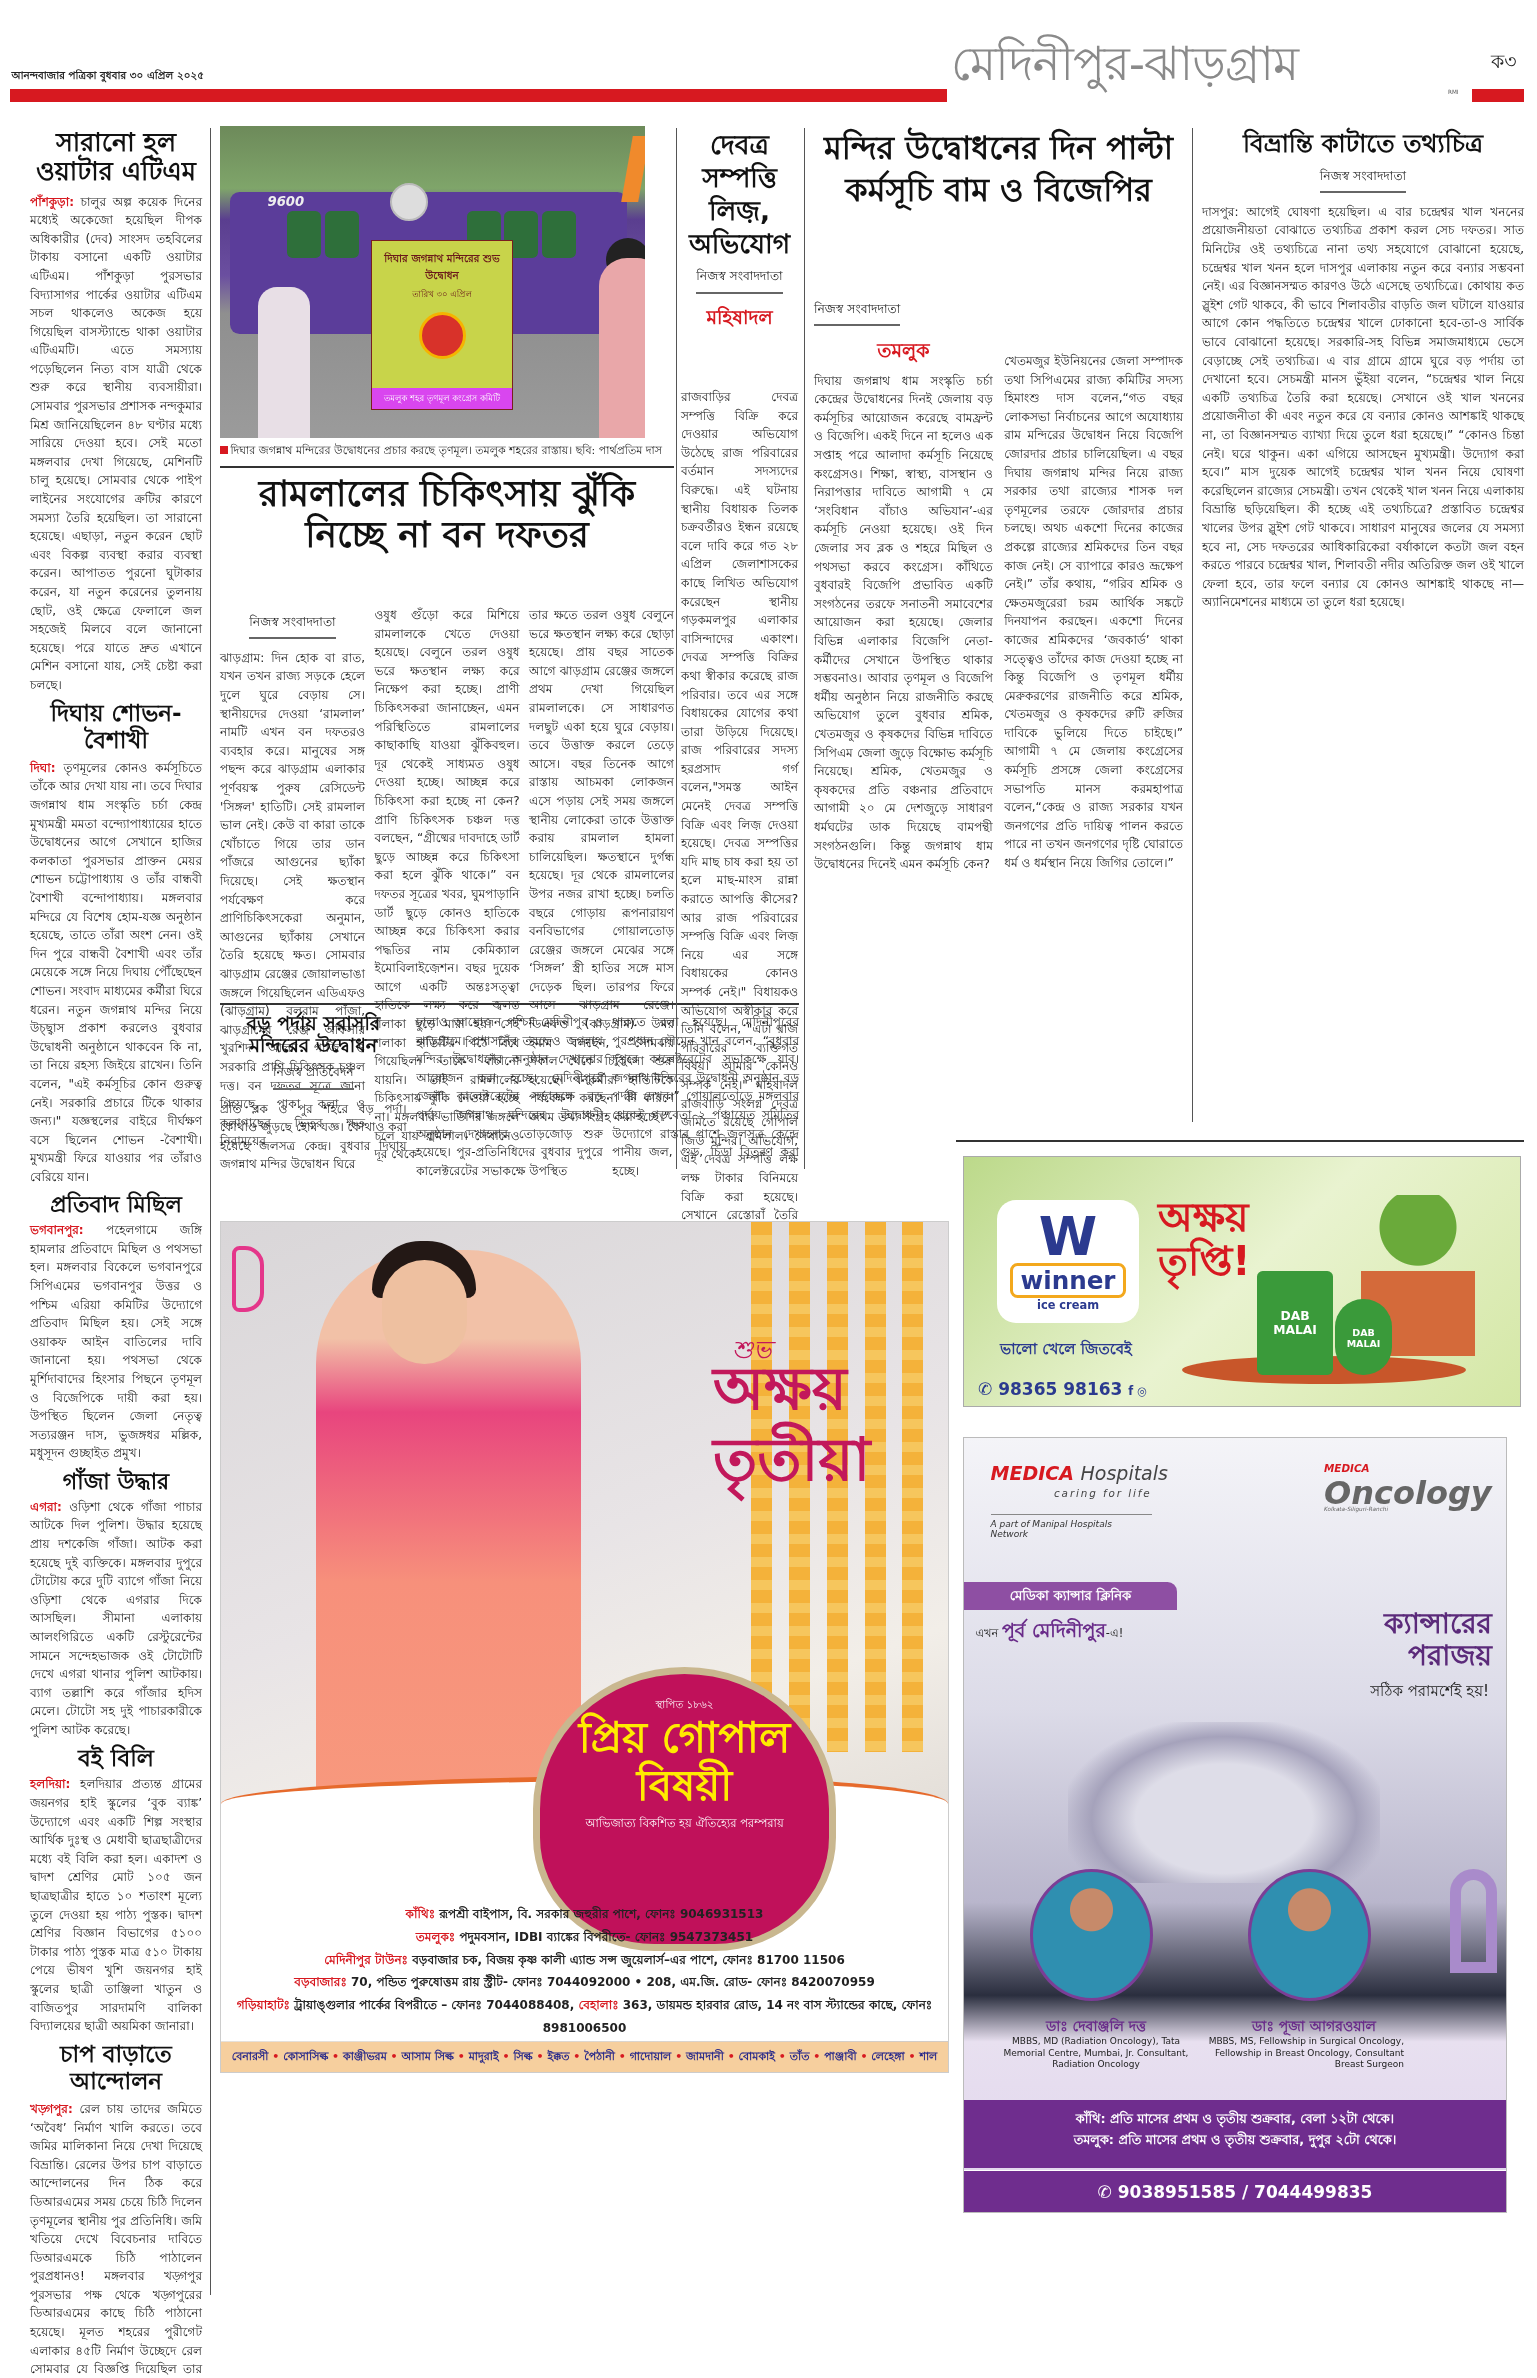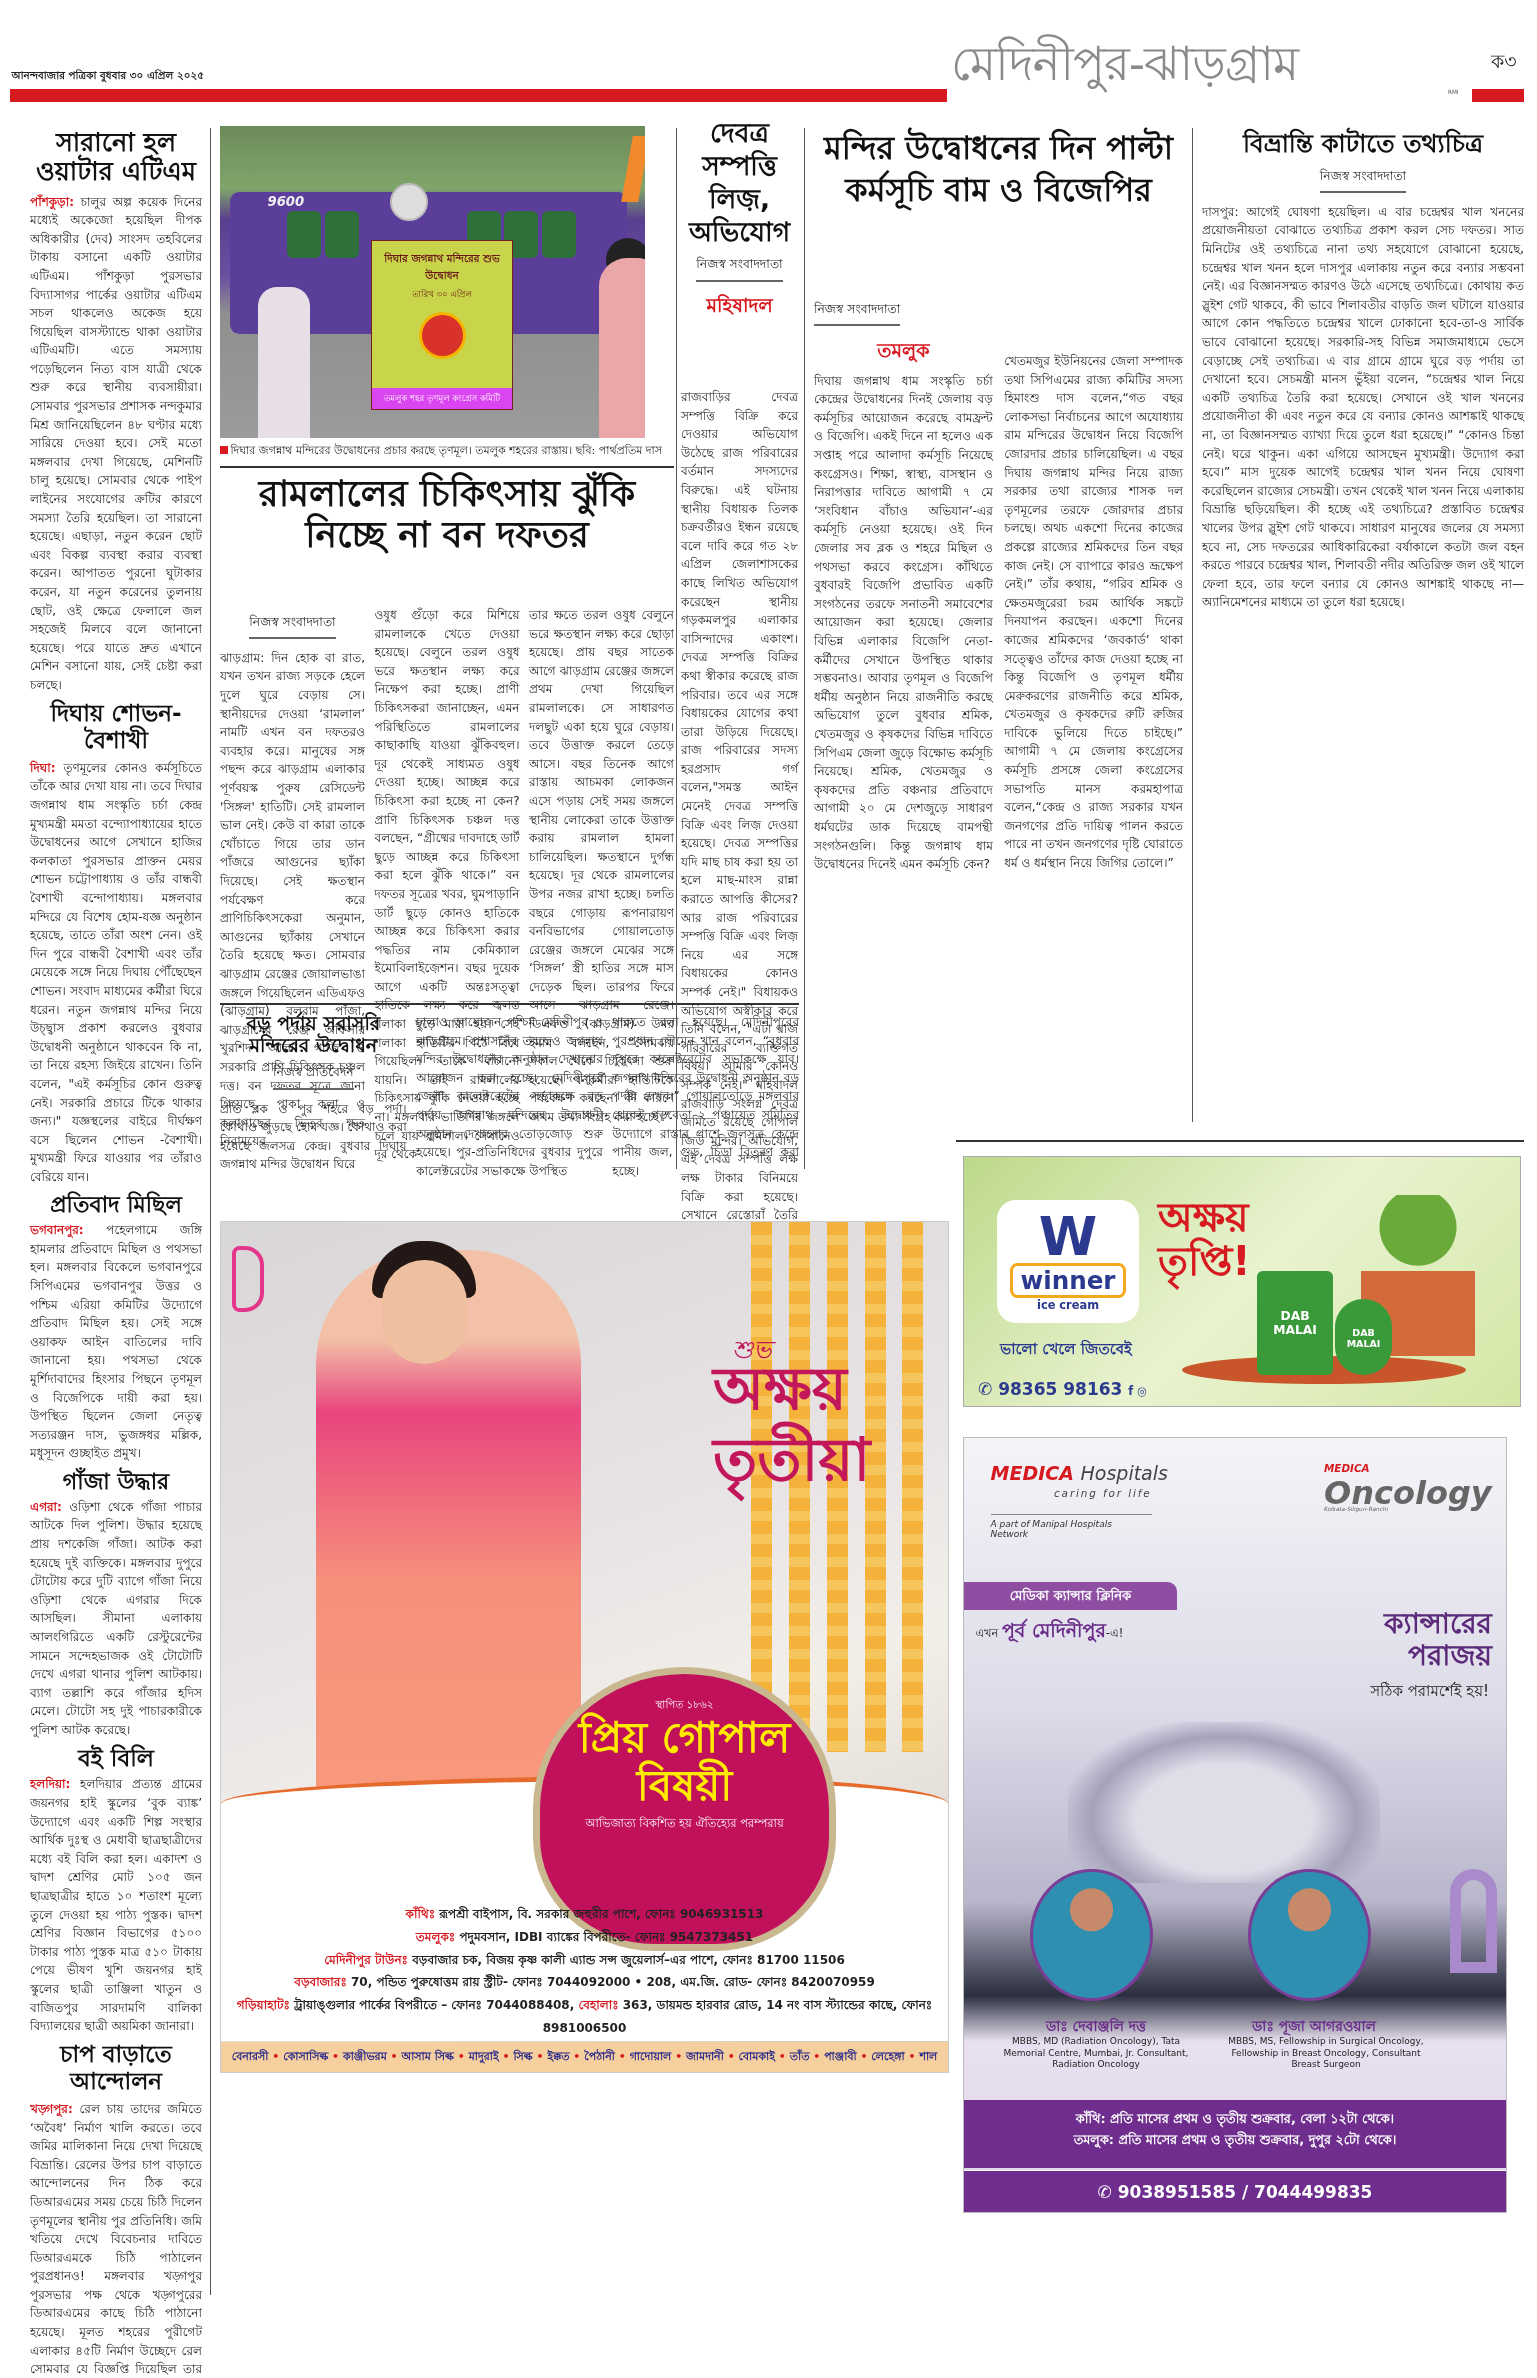--- a/index.html
+++ b/index.html
@@ -167,21 +167,21 @@
   <div style="flex:1;">
     <div class="head" style="font-size:19px;">বড় পর্দায় সরাসরি মন্দিরের উদ্বোধন</div>
     <div class="byline-wrap"><span class="byline">নিজস্ব প্রতিবেদন</span></div>
     <p class="body">প্রতি ব্লক ও পুর শহরে বড় পর্দা। কোথাও জুড়ছে হোম যজ্ঞ। কোথাও করা হয়েছে জলসত্র কেন্দ্র। বুধবার দিঘায় জগন্নাথ মন্দির উদ্বোধন ঘিরে</p>
   </div>
   <p class="body" style="flex:1;">ঢালাও আয়োজন পশ্চিম মেদিনীপুর ও ঝাড়গ্রামে। প্রশাসনের তরফেও জগন্নাথ মন্দির উদ্বোধনের অনুষ্ঠান দেখানোর আয়োজন করা হচ্ছে। মেদিনীপুরে জেলা কালেক্টরেটের সভাকক্ষে বড় পর্দায় জগন্নাথ মন্দিরের উদ্বোধনী অনুষ্ঠান দেখানোর তোড়জোড় শুরু হয়েছে। পুর-প্রতিনিধিদের বুধবার দুপুরে কালেক্টরেটের সভাকক্ষে উপস্থিত</p>
   <p class="body" style="flex:1;">থাকতে বলা হয়েছে। মেদিনীপুরের পুরপ্রধান সৌমেন খান বলেন, “বুধবার দুপুরে কালেক্টরেটের সভাকক্ষে যাব। জগন্নাথ মন্দিরের উদ্বোধনী অনুষ্ঠান বড় পর্দায় দেখব।” গোয়ালতোড়ে মঙ্গলবার থেকেই গড়বেতা ২ পঞ্চায়েত সমিতির উদ্যোগে রাস্তার পাশে জলসত্র কেন্দ্রে পানীয় জল, গুড়, চিঁড়া বিতরণ করা হচ্ছে।</p>
 </div>
 
 <div class="vrule" style="left:676px; top:128px; height:1041px;"></div>
-<div class="abs" style="left:681px; top:116px; width:117px;">
+<div class="abs" style="left:681px; top:128px; width:117px;">
   <div class="head" style="font-size:26.5px; line-height:1.25;">দেবত্র সম্পত্তি লিজ়, অভিযোগ</div>
   <div class="byline-wrap"><span class="byline">নিজস্ব সংবাদদাতা</span></div>
   <div class="place">মহিষাদল</div>
 </div>
 <div class="abs" style="left:804px; top:128px; width:0.9px; height:1041px; background:#555;"></div>
 <p class="abs body" style="left:681px; top:388px; width:117px;">রাজবাড়ির দেবত্র সম্পত্তি বিক্রি করে দেওয়ার অভিযোগ উঠেছে রাজ পরিবারের বর্তমান সদস্যদের বিরুদ্ধে। এই ঘটনায় স্থানীয় বিধায়ক তিলক চক্রবর্তীরও ইন্ধন রয়েছে বলে দাবি করে গত ২৮ এপ্রিল জেলাশাসকের কাছে লিখিত অভিযোগ করেছেন স্থানীয় গড়কমলপুর এলাকার বাসিন্দাদের একাংশ। দেবত্র সম্পত্তি বিক্রির কথা স্বীকার করেছে রাজ পরিবার। তবে এর সঙ্গে বিধায়কের যোগের কথা তারা উড়িয়ে দিয়েছে। রাজ পরিবারের সদস্য হরপ্রসাদ গর্গ বলেন,"সমস্ত আইন মেনেই দেবত্র সম্পত্তি বিক্রি এবং লিজ় দেওয়া হয়েছে। দেবত্র সম্পত্তির যদি মাছ চাষ করা হয় তা হলে মাছ-মাংস রান্না করাতে আপত্তি কীসের? আর রাজ পরিবারের সম্পত্তি বিক্রি এবং লিজ় নিয়ে এর সঙ্গে বিধায়কের কোনও সম্পর্ক নেই।" বিধায়কও অভিযোগ অস্বীকার করে তিনি বলেন, "এটা রাজ পরিবারের ব্যক্তিগত বিষয়। আমার কোনও সম্পর্ক নেই।" মহিষাদল রাজবাড়ি সংলগ্ন দেবত্র জমিতে রয়েছে গোপাল জিউ মন্দির। অভিযোগ, এই দেবত্র সম্পত্তি লক্ষ লক্ষ টাকার বিনিময়ে বিক্রি করা হয়েছে। সেখানে রেস্তোরাঁ তৈরি করে মাছ মাংস রান্না করা হচ্ছে। এর আড়ালে মাদক ব্যবসা এবং মধুচক্র এমনটাই অভিযোগ এলাকাবাসীর একাংশের। দেবত্র সম্পত্তি লিজ় নিয়েছেন শ্যামচাঁদ বেরা। যাবতীয় অভিযোগ অস্বীকার করে তিনি বলেন,"২০১৬ সালে জমি লিজ় নিয়েছি। নিকাশি নালা রাজ পরিবার করে দিয়েছে। কিছুদিন আগে ব্লক ভূমি ও ভূমি সংস্কার দফতর থেকে কিছু খতিয়ে দেখে গিয়েছে।"</p>
 
 <div class="abs head" style="left:814px; top:128px; width:369px; font-size:32px; line-height:1.3;">মন্দির উদ্বোধনের দিন পাল্টা কর্মসূচি বাম ও বিজেপির</div>
 <div class="abs" style="left:814px; top:293px; width:369px; display:flex; gap:11.4px;">
   <div style="flex:1;">
@@ -257,20 +257,20 @@
   <div class="now"><span>এখন</span> <b>পূর্ব মেদিনীপুর</b><span>-এ!</span></div>
   <div class="big" style="width:161px;">ক্যান্সারের পরাজয়</div>
   <div class="big-sub">সঠিক পরামর্শেই হয়!</div>
   <div class="hands"></div>
   <div class="doc" style="left:66px;"></div>
   <div class="doc" style="left:284px;"></div>
   <div class="ribbon"></div>
   <div class="doc-name" style="left:28px;">ডাঃ দেবাঞ্জলি দত্ত</div>
   <div class="doc-cred" style="left:28px;">MBBS, MD (Radiation Oncology), Tata Memorial Centre, Mumbai, Jr. Consultant, Radiation Oncology</div>
   <div class="doc-name" style="left:246px;">ডাঃ পূজা আগরওয়াল</div>
-  <div class="doc-cred" style="left:258px;">MBBS, MS, Fellowship in Surgical Oncology, Fellowship in Breast Oncology, Consultant Breast Surgeon</div>
+  <div class="doc-cred" style="left:232px;text-align:right;">MBBS, MS, Fellowship in Surgical Oncology, Fellowship in Breast Oncology, Consultant Breast Surgeon</div>
   <div class="sched">
     <div>কাঁথি: প্রতি মাসের প্রথম ও তৃতীয় শুক্রবার, বেলা ১২টা থেকে।</div>
     <div>তমলুক: প্রতি মাসের প্রথম ও তৃতীয় শুক্রবার, দুপুর ২টো থেকে।</div>
   </div>
   <div class="ph">✆ 9038951585 / 7044499835</div>
 </div>
 
 
 </body></html>

